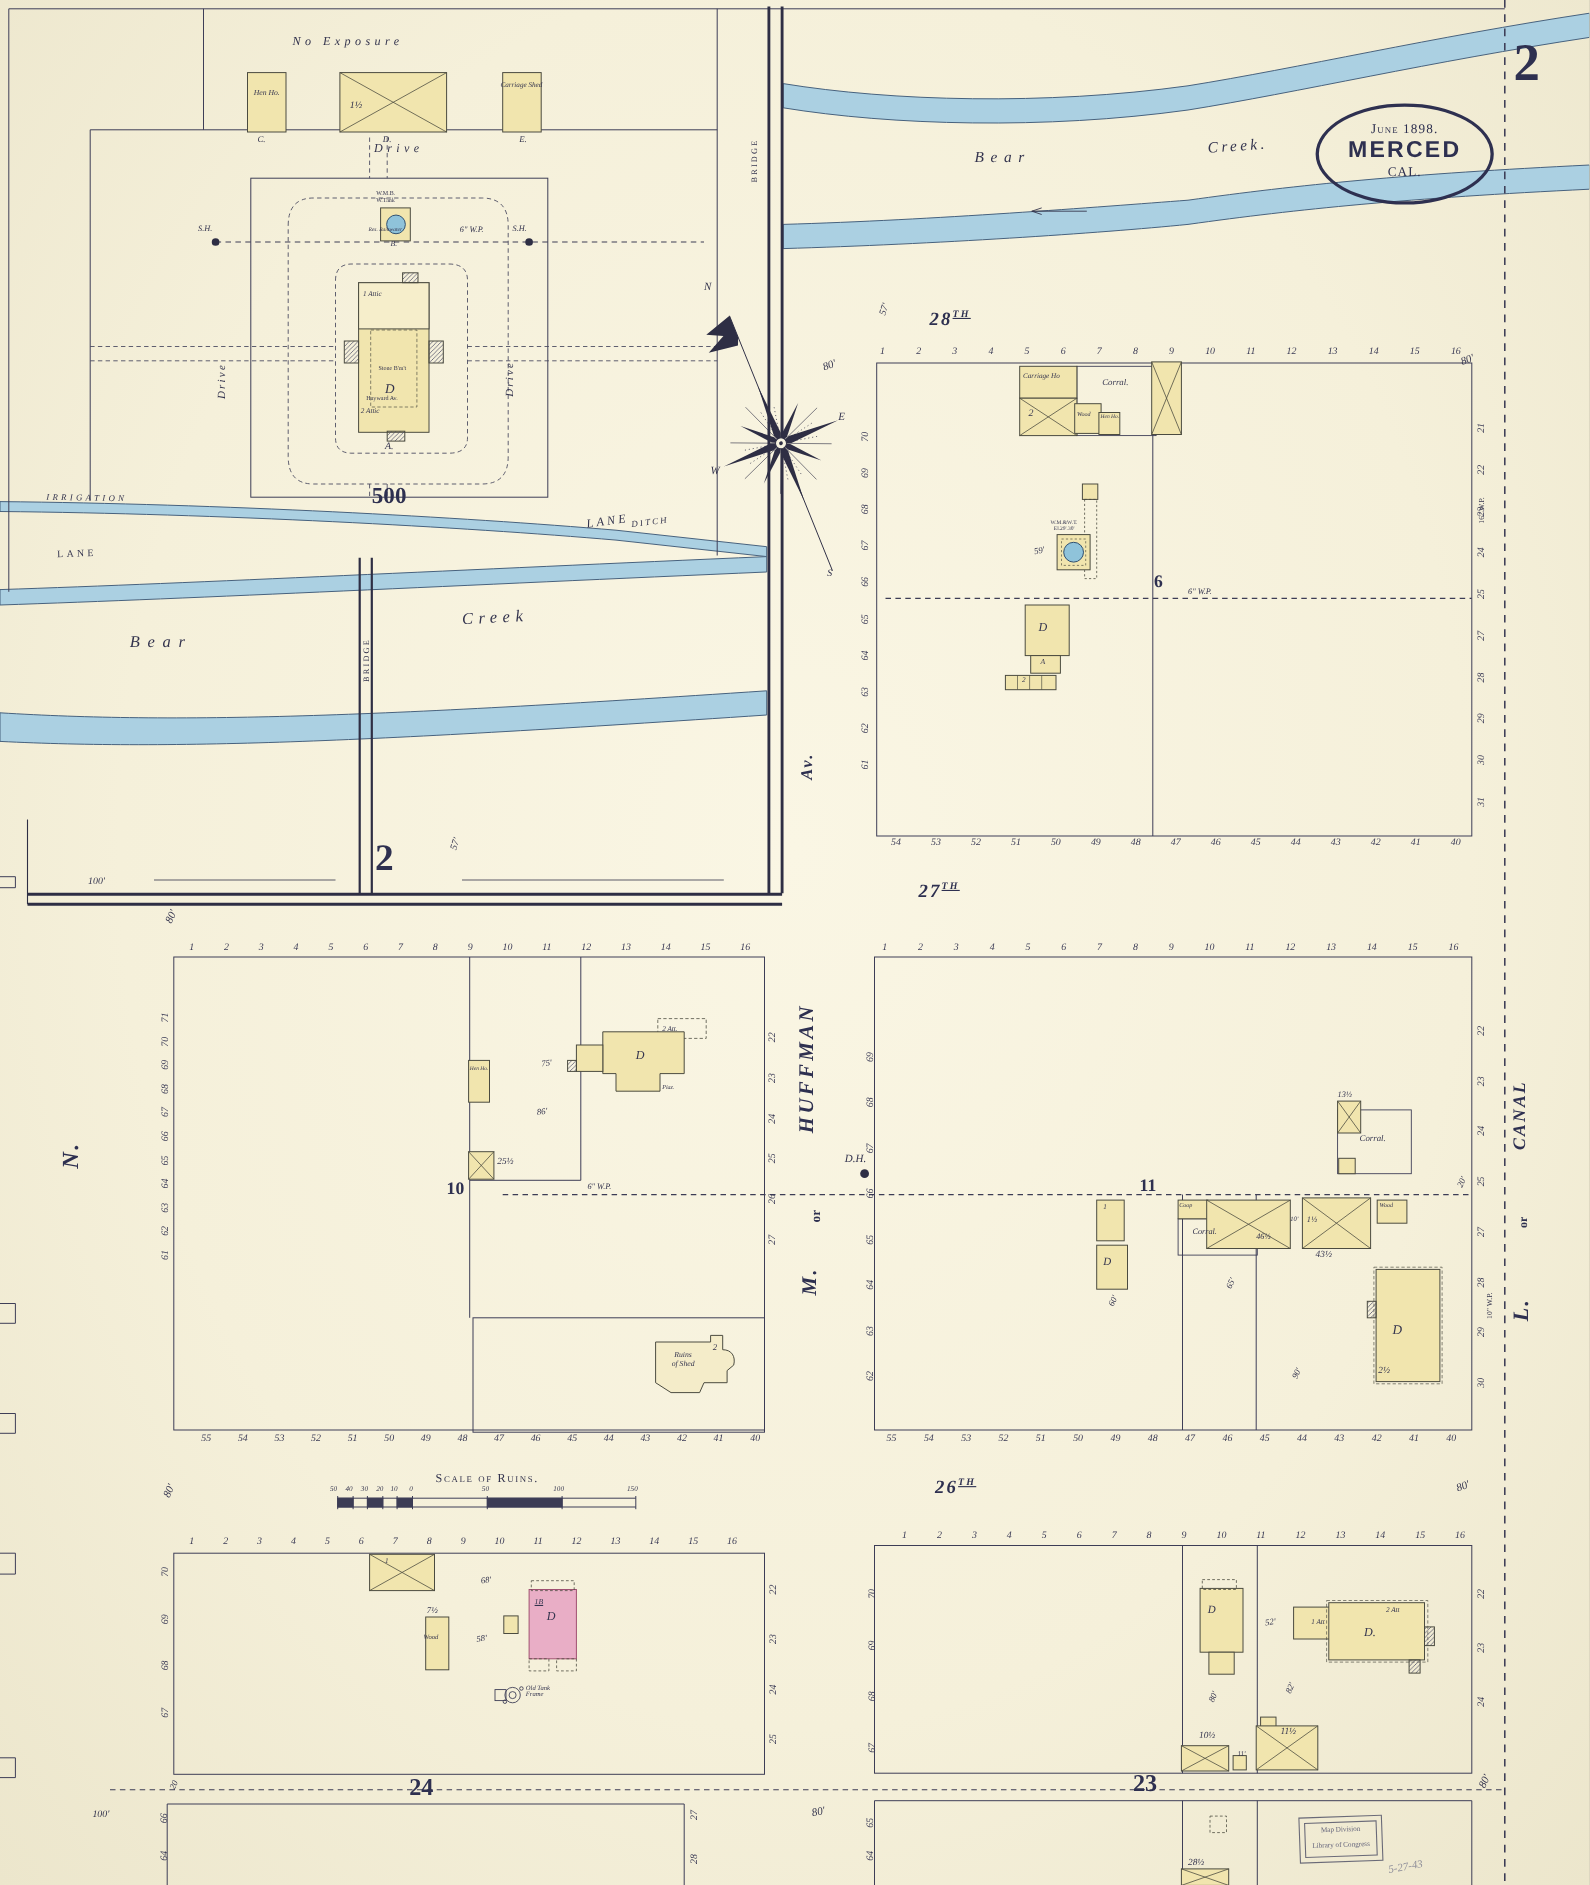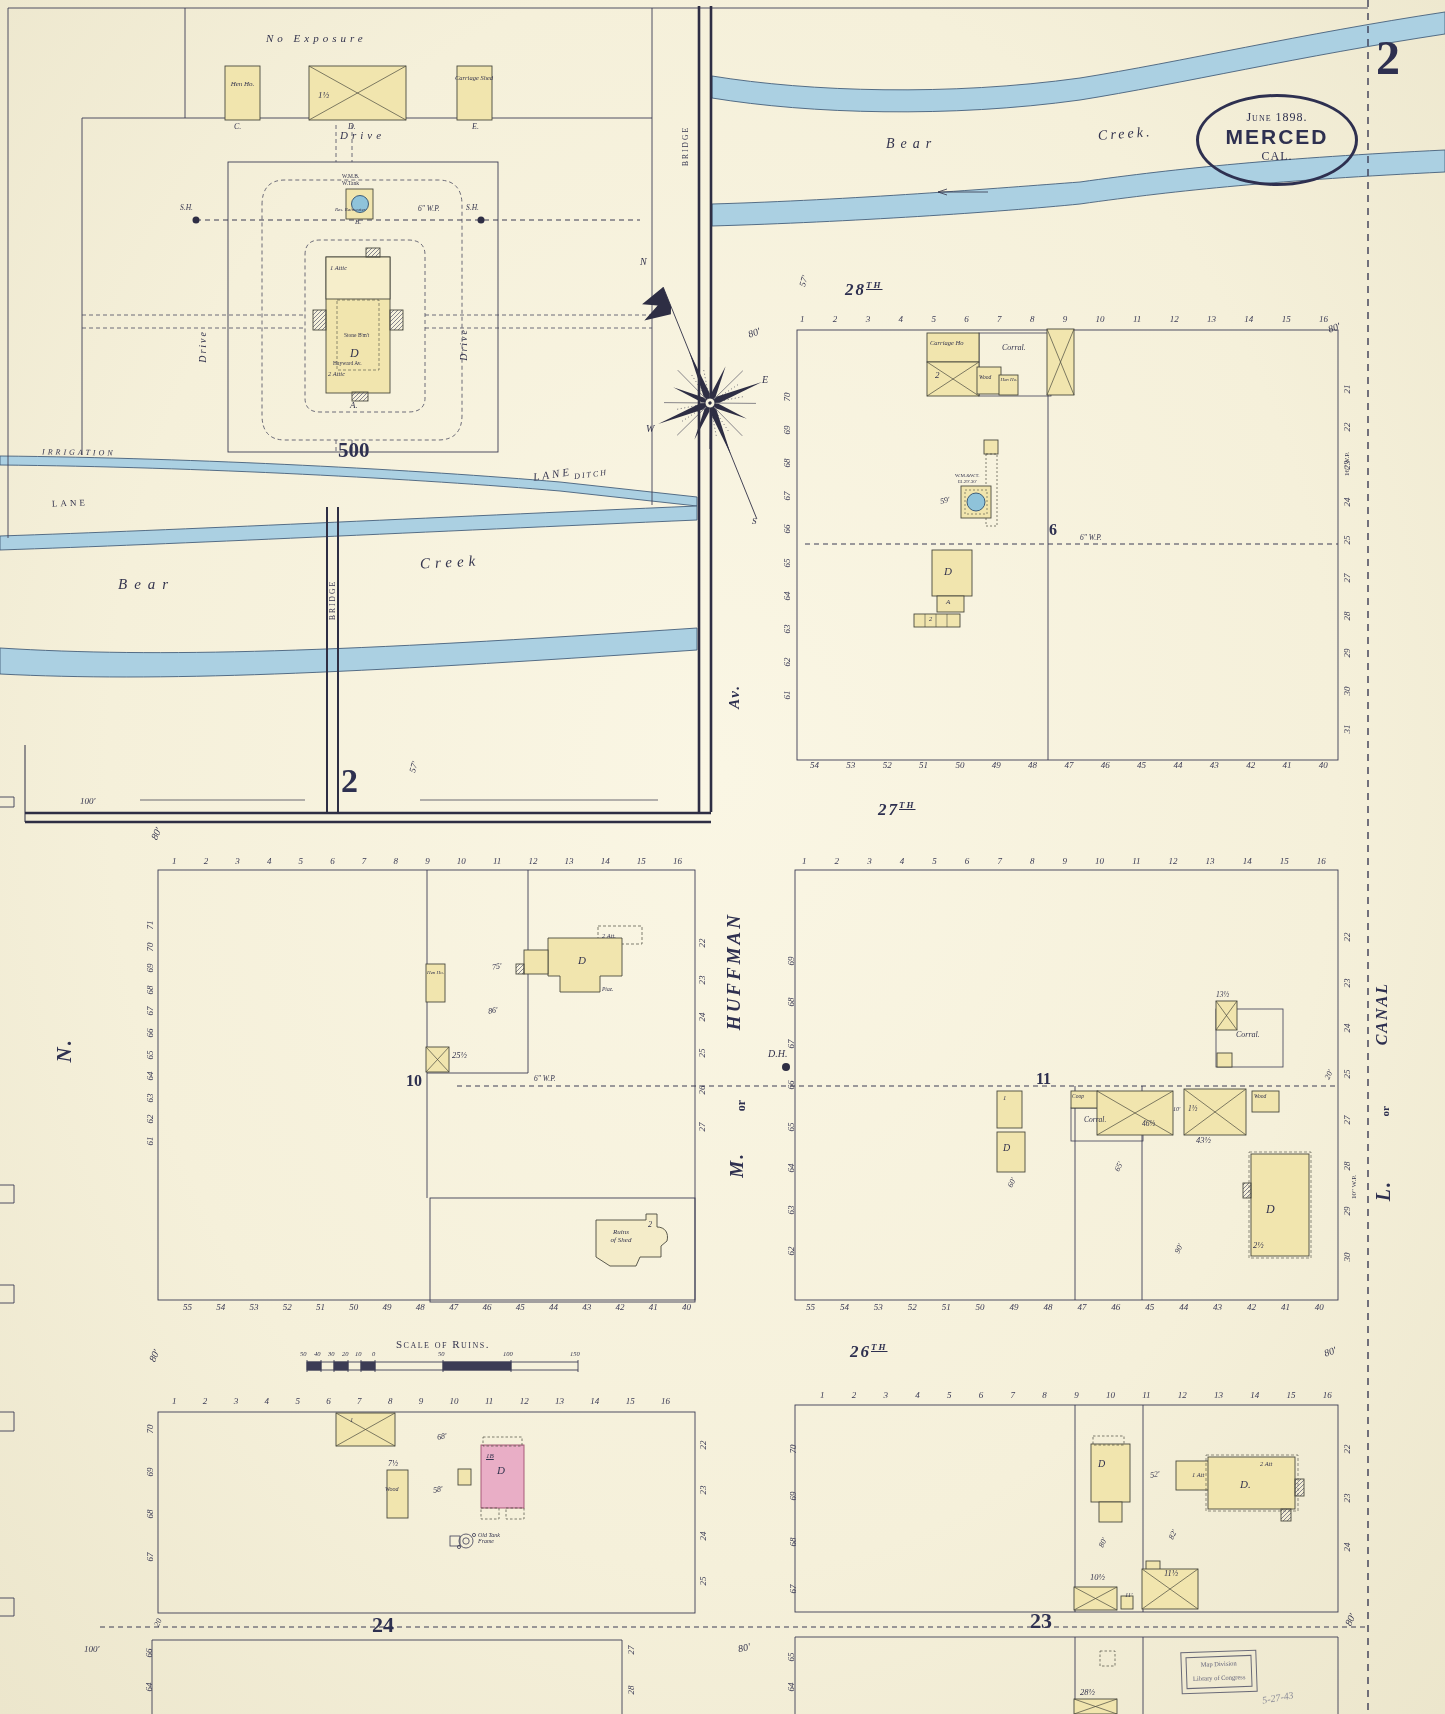--- a/index.html
+++ b/index.html
@@ -256,21 +256,21 @@
   </div>
 </div>
 <div class="lb it" style="left:1262px;top:1692px;font-size:10px;color:#8d8d99;transform:rotate(-10deg);">5-27-43</div>
 
 <div class="lb it" style="left:640px;top:256px;font-size:10px;">N</div>
 <div class="lb it" style="left:762px;top:374px;font-size:10px;">E</div>
 <div class="lb it" style="left:646px;top:423px;font-size:10px;">W</div>
 <div class="lb it" style="left:752px;top:516px;font-size:9px;">S</div>
 
 <div class="lb street" style="left:845px;top:280px;"><span>28</span><sup>TH</sup></div>
-<div class="lb street" style="left:878px;top:800px;"><span>27</span><sup>TH</sup></div>
+<div class="lb street" style="left:835px;top:800px;"><span>27</span><sup>TH</sup></div>
 <div class="lb street" style="left:850px;top:1342px;"><span>26</span><sup>TH</sup></div>
 <div class="lb vt street" style="left:726px;top:684px;font-size:15px;">Av.</div>
 <div class="lb vt street" style="left:723px;top:912px;font-size:19px;letter-spacing:3px;">HUFFMAN</div>
 <div class="lb vt" style="left:734px;top:1100px;font-size:12px;font-weight:bold;color:#2e3050;">or</div>
 <div class="lb vt street" style="left:726px;top:1152px;font-size:19px;">M.</div>
 <div class="lb vt street" style="left:52px;top:1038px;font-size:21px;">N.</div>
 <div class="lb vt street" style="left:1373px;top:982px;font-size:16px;letter-spacing:2px;">CANAL</div>
 <div class="lb vt" style="left:1379px;top:1106px;font-size:11px;font-weight:bold;color:#2e3050;">or</div>
 <div class="lb vt street" style="left:1372px;top:1180px;font-size:20px;">L.</div>
 <div class="lb vt" style="left:681px;top:126px;font-size:7.5px;letter-spacing:2px;">BRIDGE</div>

